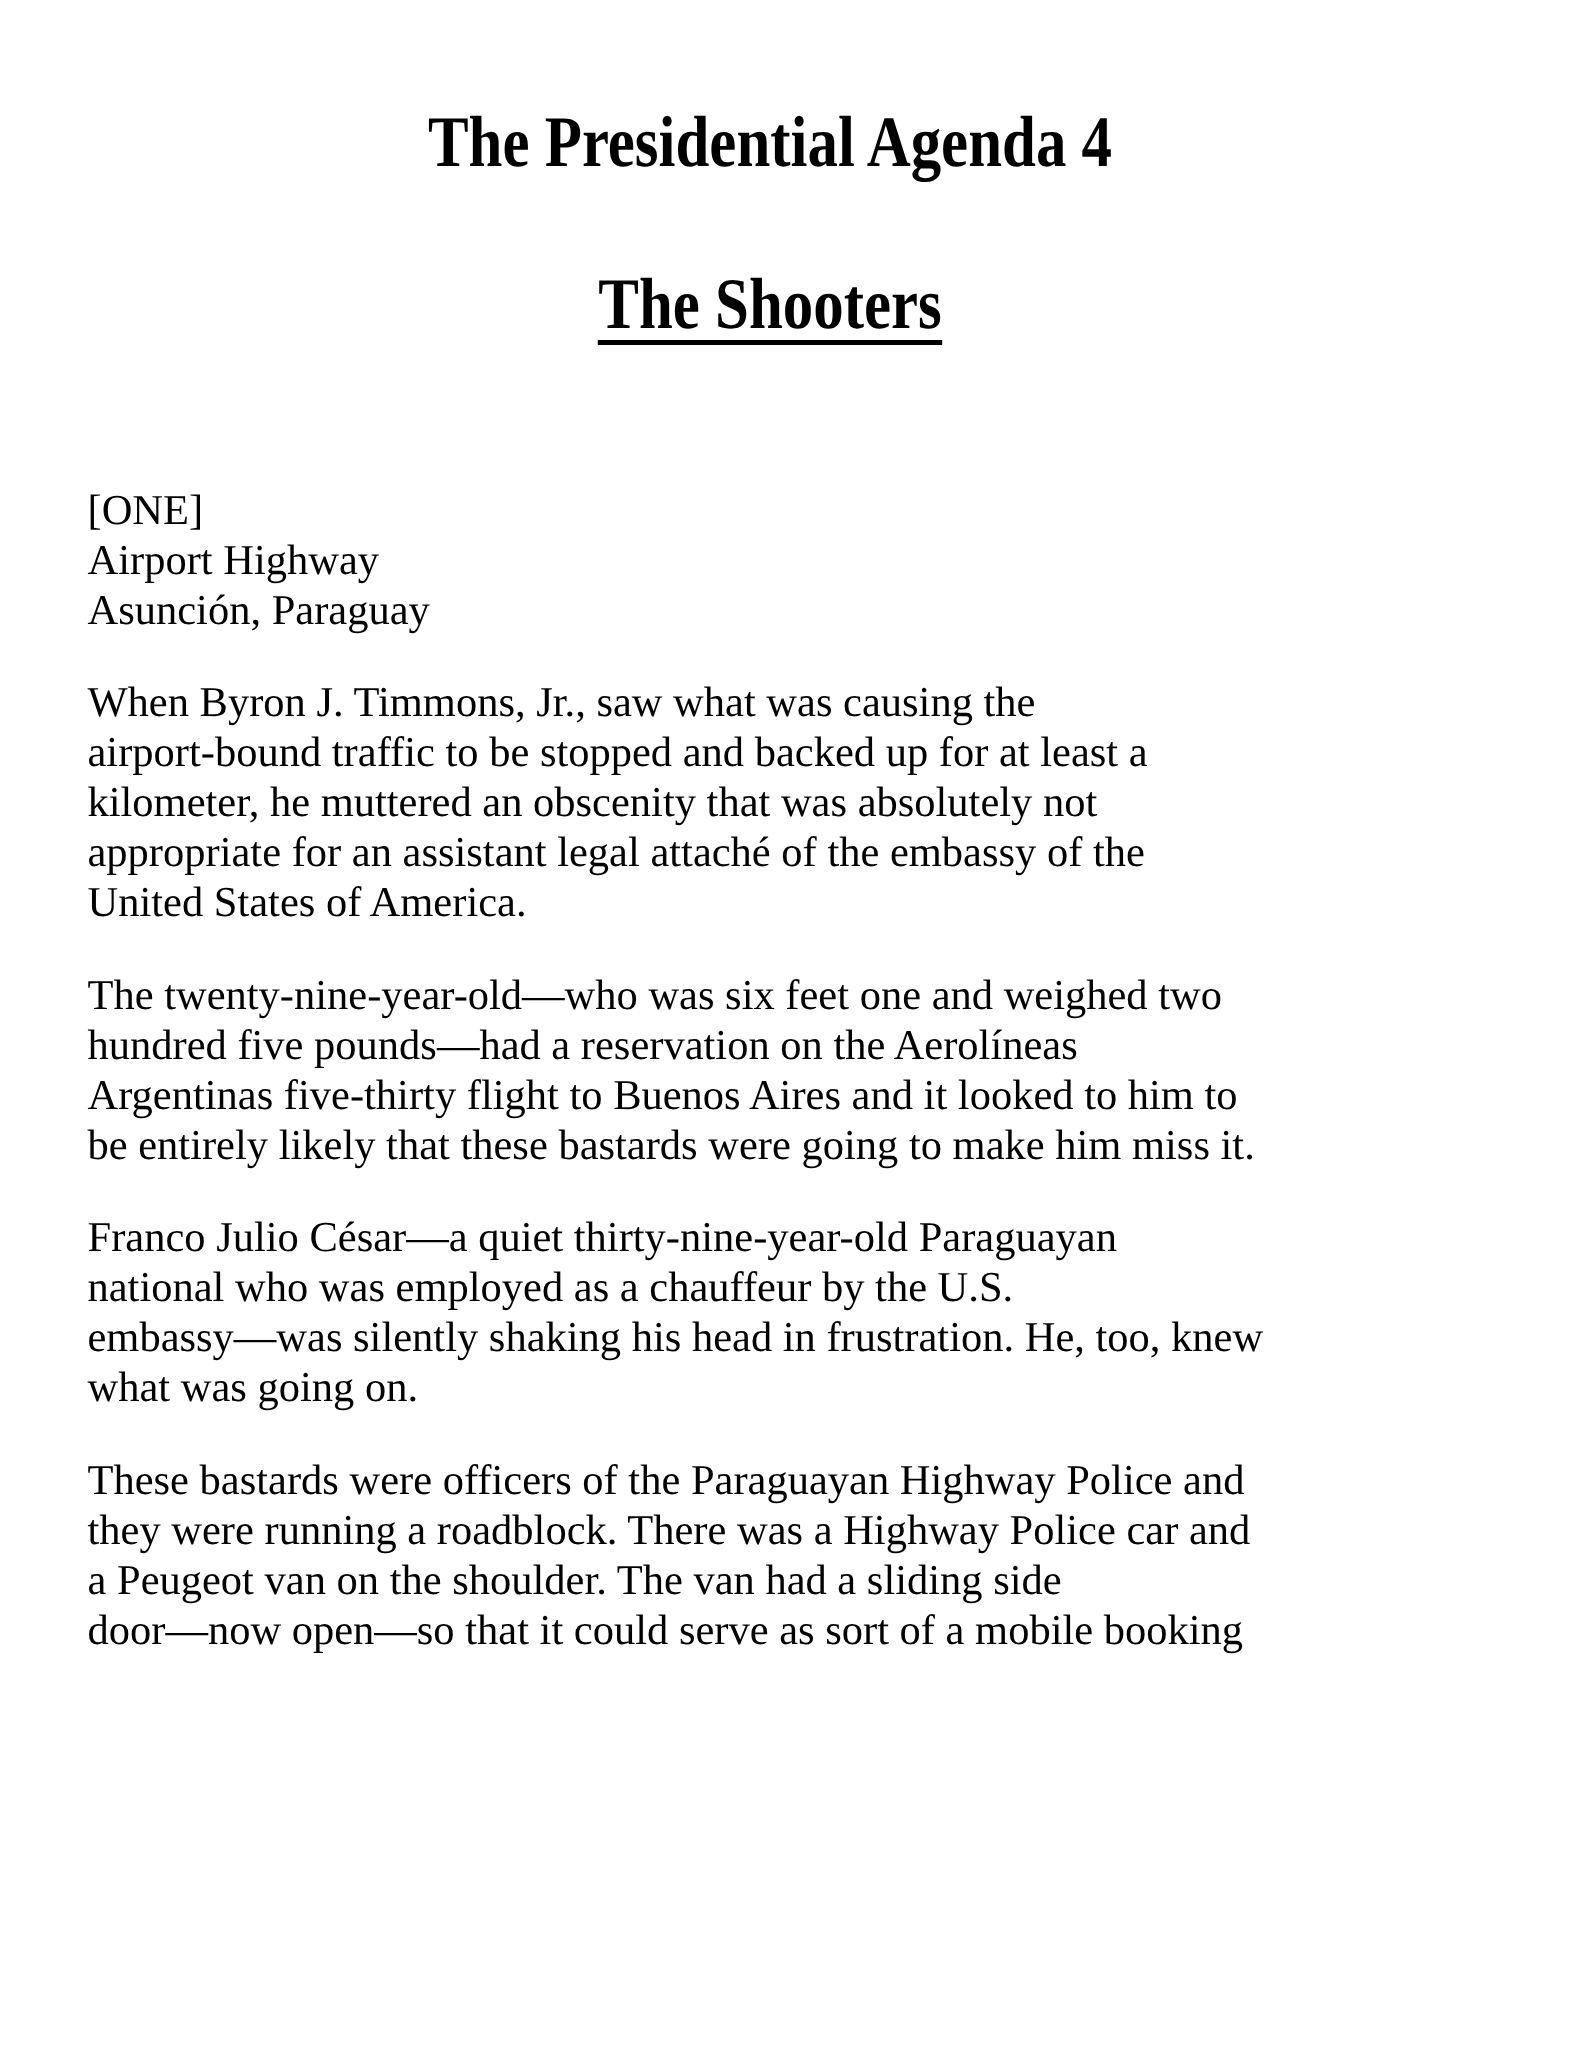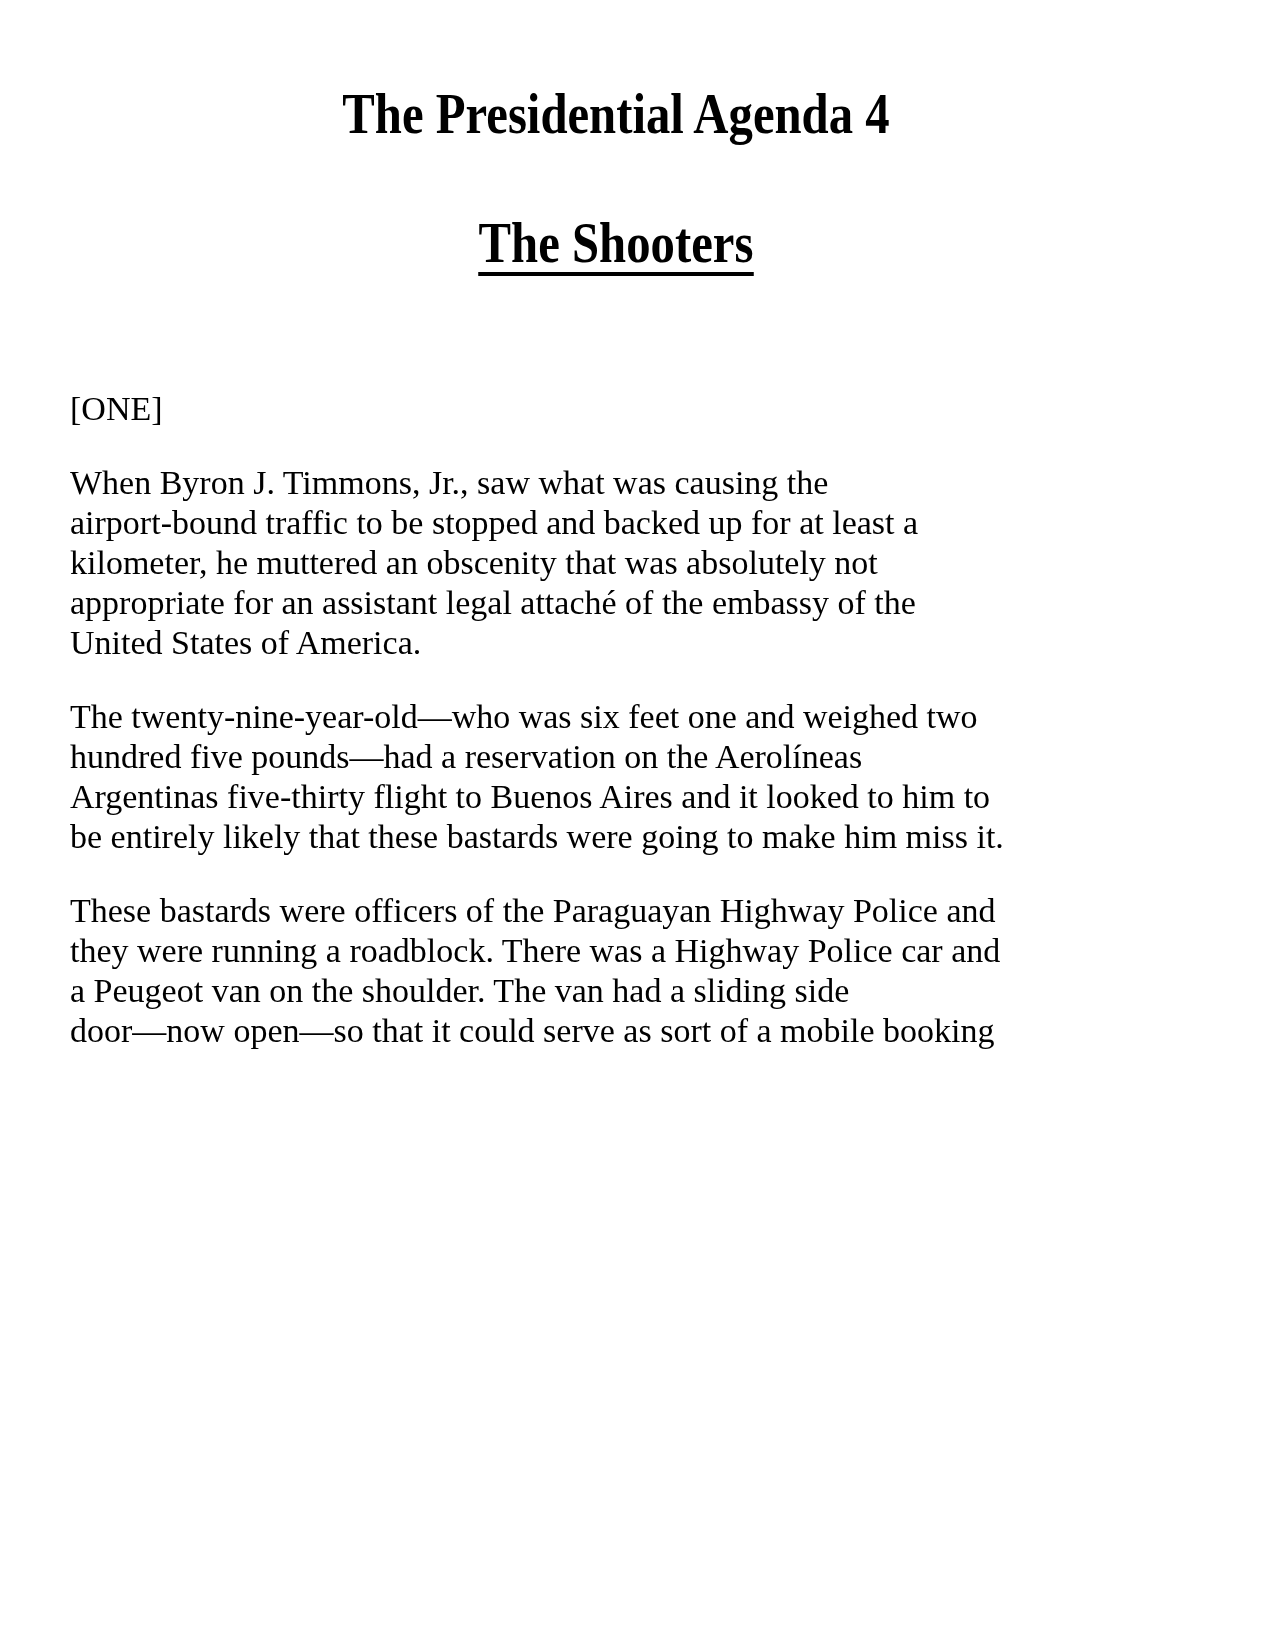--- a/index.html
+++ b/index.html
@@ -65,34 +65,40 @@
   <h1 class="series-title">The Presidential Agenda 4</h1>
 
   <h2 class="book-title">
     <span class="underline">The Shooters</span>
   </h2>
 
   <div class="text-column">
 
     <div class="dateline">
       <div>[ONE]</div>
+      <div>Airport Highway</div>
+      <div>Asunción, Paraguay</div>
     </div>
 
     <p class="body-paragraph">When Byron J. Timmons, Jr., saw what was causing the
 airport-bound traffic to be stopped and backed up for at least a
 kilometer, he muttered an obscenity that was absolutely not
 appropriate for an assistant legal attaché of the embassy of the
 United States of America.</p>
 
     <p class="body-paragraph">The twenty-nine-year-old—who was six feet one and weighed two
 hundred five pounds—had a reservation on the Aerolíneas
 Argentinas five-thirty flight to Buenos Aires and it looked to him to
 be entirely likely that these bastards were going to make him miss it.</p>
 
 
+    <p class="body-paragraph">Franco Julio César—a quiet thirty-nine-year-old Paraguayan
+national who was employed as a chauffeur by the U.S.
+embassy—was silently shaking his head in frustration. He, too, knew
+what was going on.</p>
 
     <p class="body-paragraph">These bastards were officers of the Paraguayan Highway Police and
 they were running a roadblock. There was a Highway Police car and
 a Peugeot van on the shoulder. The van had a sliding side
 door—now open—so that it could serve as sort of a mobile booking</p>
 
   </div>
 
 </div>
 

